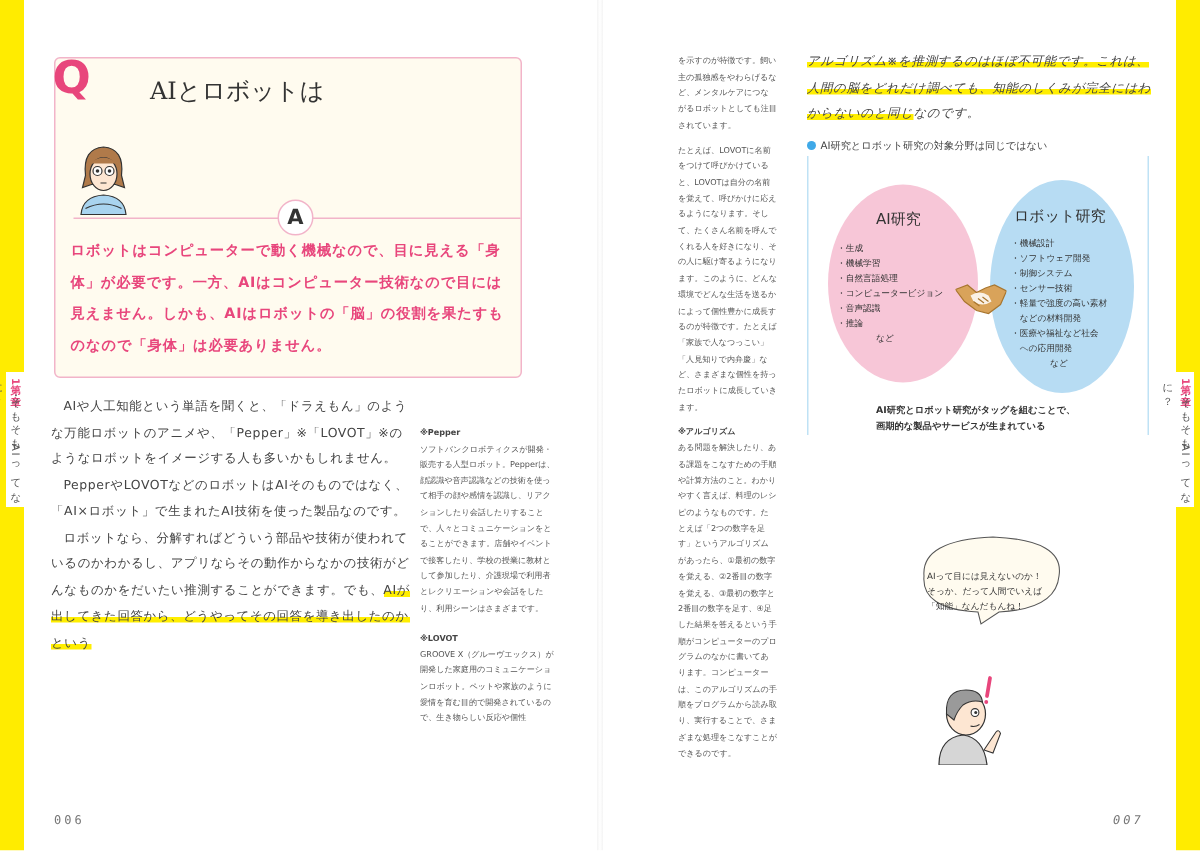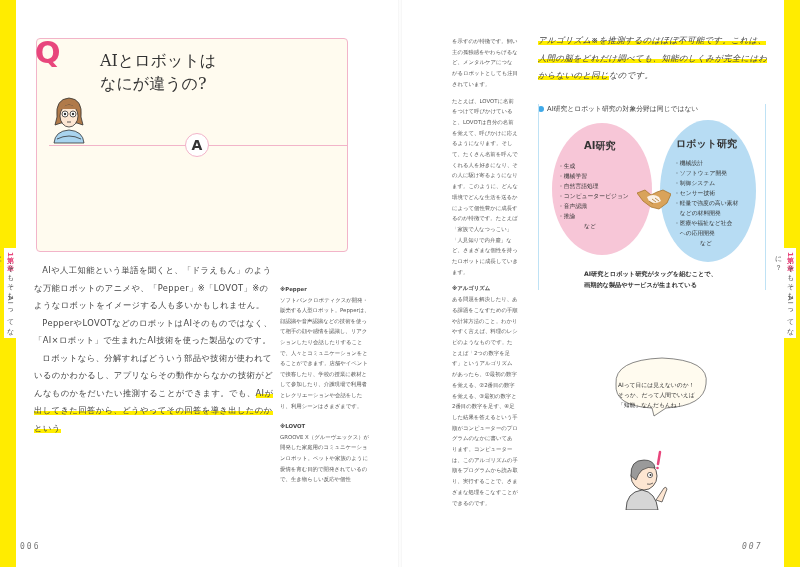--- a/index.html
+++ b/index.html
@@ -32,35 +32,35 @@
   
   .body-text { position: absolute; left: 34px; top: 262px; width: 240px; font-size: 8.3px; line-height: 17.5px; color: #444; letter-spacing: 0.4px; }
   .body-text p { text-indent: 1em; }
   .hl { background: linear-gradient(transparent 62%, #ffee00 62%); }
 
   .notes-col { position: absolute; left: 280px; top: 284px; width: 90px; font-size: 5.4px; line-height: 10.6px; color: #555; }
   .note-head { font-weight: bold; color: #444; }
   .note-block { margin-bottom: 10px; }
 
   .folio { position: absolute; top: 542px; font-size: 8px; letter-spacing: 2px; color: #777; font-family: "DejaVu Sans Mono", monospace; }
-  .folio.left { left: 20px; }
+  .folio.left { left: 36px; }
   .folio.right { left: 742px; font-style: italic; }
 
   
   .r-col { position: absolute; left: 452px; top: 36px; width: 66px; font-size: 5.4px; line-height: 10.7px; color: #555; }
   .r-col p { margin-bottom: 6px; }
   .r-body { position: absolute; left: 538px; top: 32px; width: 230px; font-size: 8.3px; line-height: 17.5px; color: #444; letter-spacing: 0.4px; font-style: italic; }
 
-  .fig-caption { position: absolute; left: 538px; top: 104px; font-size: 6.8px; color: #444; }
+  .fig-caption { position: absolute; left: 538px; top: 92px; font-size: 6.8px; color: #444; }
   .fig-caption .dot { display: inline-block; width: 6px; height: 6px; border-radius: 50%; background: #3fa9e8; margin-right: 3px; vertical-align: -1px; }
   .fig-frame { position: absolute; left: 538px; top: 104px; width: 228px; height: 186px; border-left: 1px solid #bfe2f5; border-right: 1px solid #bfe2f5; }
   .ellipse { position: absolute; border-radius: 50%; }
   .ellipse.ai { left: 552px; top: 123px; width: 100px; height: 132px; background: #f7c6d7; }
   .ellipse.robot { left: 660px; top: 120px; width: 96px; height: 142px; background: #b7dcf3; }
-  .ell-title { position: absolute; font-size: 10px; font-weight: bold; color: #333; text-align: center; }
+  .ell-title { position: absolute; font-size: 10px; font-weight: normal; color: #333; text-align: center; }
   .ell-list { position: absolute; font-size: 5.8px; line-height: 10px; color: #333; list-style: none; }
   .ell-list li::before { content: "・"; }
   .ell-list li.sub::before { content: "　"; }
   .ell-list li.nado { padding-left: 26px; }
   .ell-list li.nado::before { content: ""; }
   .handshake { position: absolute; left: 637px; top: 187px; width: 34px; height: 24px; }
   .fig-note { position: absolute; left: 584px; top: 268px; font-size: 6.2px; line-height: 11px; color: #333; font-weight: bold; }
 
   .bubble { position: absolute; left: 608px; top: 354px; width: 104px; height: 64px; }
   .bubble-text { position: absolute; left: 618px; top: 380px; font-size: 5.8px; line-height: 10px; color: #333; }
@@ -80,36 +80,41 @@
   <div class="edge right">
     <div class="edge-tab">
       <span class="ch">第1章</span><span>・そもそもAIってなに？</span>
     </div>
   </div>
 
   <div class="qbox">
     <div class="q-letter">Q</div>
     <div class="q-title">
       <div>AIとロボットは</div>
-      <div>なにが違うの?</div>
     </div>
     <svg class="girl" viewBox="0 0 36 50">
       <path d="M6 22 Q4 4 18 3 Q32 4 30 22 L32 30 L26 28 L10 28 L4 30 Z" fill="#b07a4a" stroke="#333" stroke-width="0.8"></path>
       <ellipse cx="18" cy="21" rx="9" ry="11" fill="#fde6d2" stroke="#333" stroke-width="0.8"></ellipse>
       <path d="M9 14 Q18 6 27 14" fill="#b07a4a"></path>
       <circle cx="14" cy="19" r="3" fill="#fff" stroke="#333" stroke-width="0.8"></circle>
       <circle cx="22" cy="19" r="3" fill="#fff" stroke="#333" stroke-width="0.8"></circle>
       <circle cx="14" cy="19" r="1.2" fill="#333"></circle>
       <circle cx="22" cy="19" r="1.2" fill="#333"></circle>
       <path d="M16 27 L20 27" stroke="#333" stroke-width="0.8"></path>
       <path d="M3 48 Q4 36 18 35 Q32 36 33 48 Z" fill="#a9d4ef" stroke="#333" stroke-width="0.8"></path>
       <path d="M6 44 Q18 38 30 44" fill="none" stroke="#333" stroke-width="0.8"></path>
     </svg>
     <div class="a-divider"></div>
     <div class="a-circle">A</div>
+    <div class="answer">
+      <div>ロボットはコンピューターで動く機械なので、目に見える「身</div>
+      <div>体」が必要です。一方、AIはコンピューター技術なので目には</div>
+      <div>見えません。しかも、AIはロボットの「脳」の役割を果たすも</div>
+      <div>のなので「身体」は必要ありません。</div>
+    </div>
   </div>
 
   <div class="body-text">
     <p>AIや人工知能という単語を聞くと、「ドラえもん」のような万能ロボットのアニメや、「Pepper」※「LOVOT」※のようなロボットをイメージする人も多いかもしれません。</p>
     <p>PepperやLOVOTなどのロボットはAIそのものではなく、「AI×ロボット」で生まれたAI技術を使った製品なのです。</p>
     <p><span>ロボットなら、分解すればどういう部品や技術が使われているのかわかるし、アプリならその動作からなかの技術がどんなものかをだいたい推測することができます。でも、</span><span class="hl">AIが出してきた回答から、どうやってその回答を導き出したのかという</span></p>
   </div>
 
   <div class="notes-col">
     <div class="note-block">

